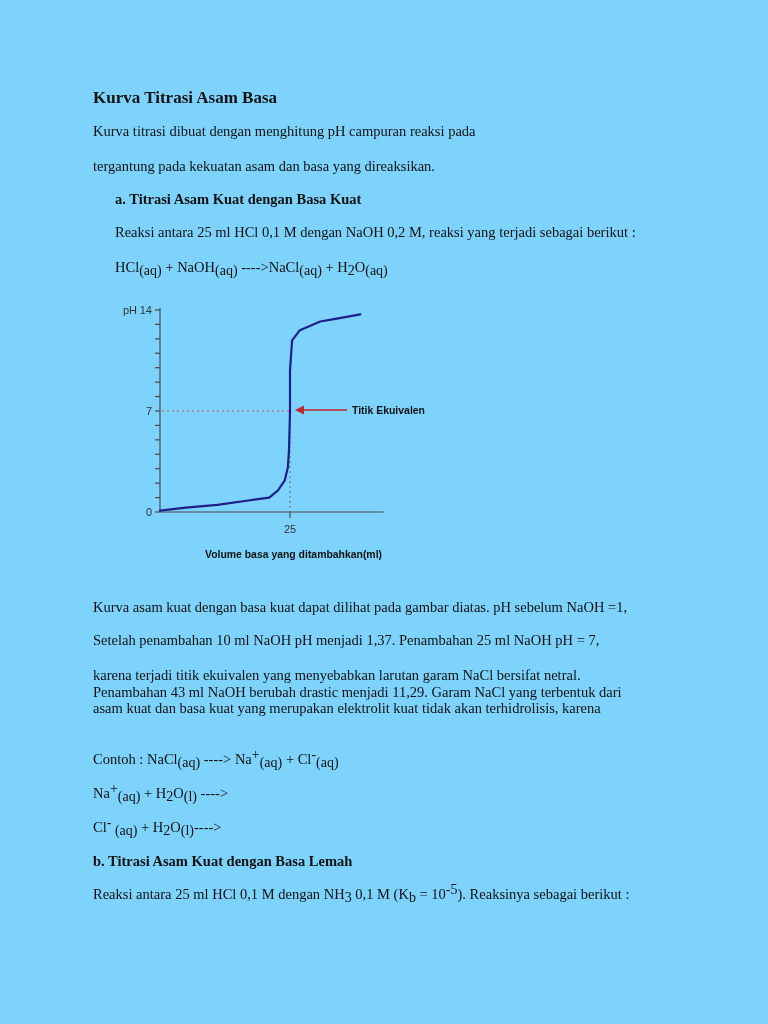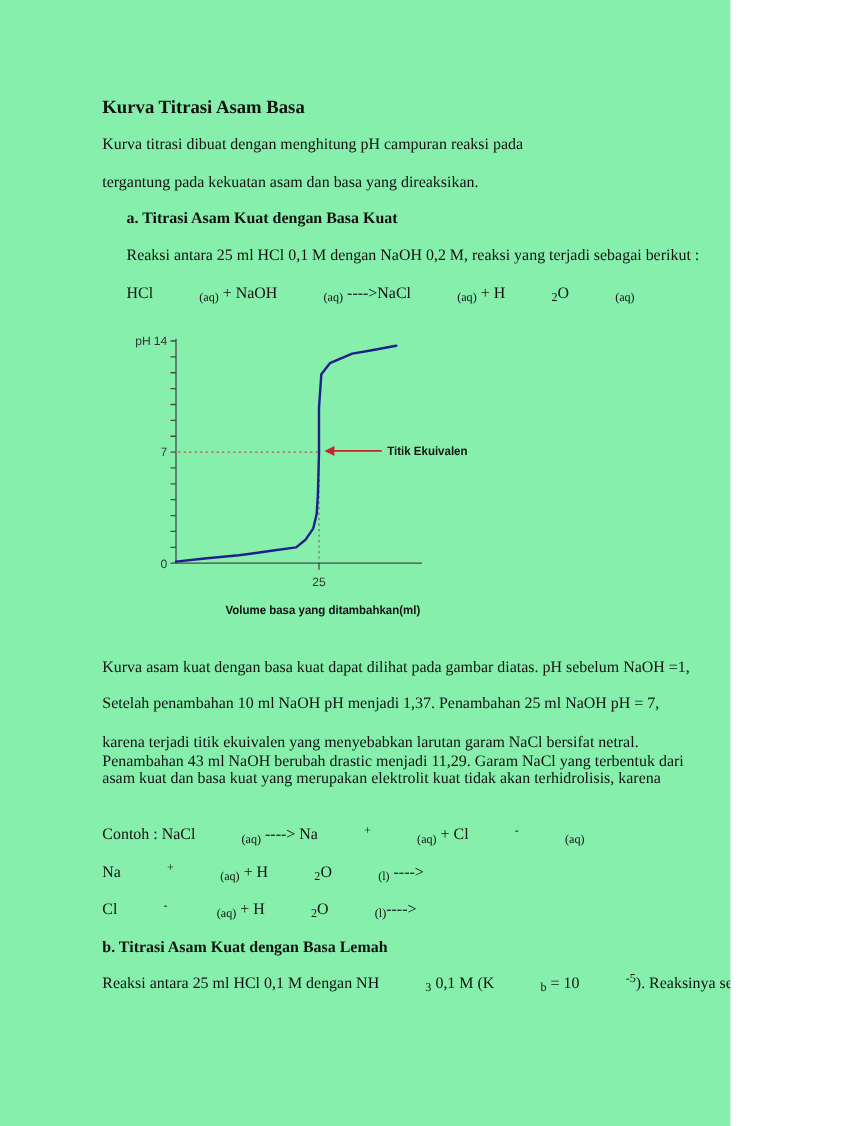--- a/index.html
+++ b/index.html
@@ -1,37 +1,37 @@
 <!DOCTYPE html>
 <html><head>
   <meta charset="utf-8">
   <style>
     html, body { margin: 0; padding: 0; background: #ffffff; }
     .page {
       position: relative;
-      width: 664px;
+      width: 768px;
       height: 1024px;
-      background: #86efac;
+      background: #7dd3fc;
       overflow: hidden;
       font-family: "Liberation Serif", "DejaVu Serif", serif;
       color: #111111;
     }
     .line {
       position: absolute;
       white-space: nowrap;
       font-size: 14.5px;
       line-height: 18px;
     }
     .title {
       font-size: 17px;
       font-weight: bold;
       line-height: 20px;
     }
     .bold { font-weight: bold; }
-    sub, sup { font-size: 11px; line-height: 0; margin-left: 42px; }
+    sub, sup { font-size: 14px; line-height: 0; }
     sub { vertical-align: -3px; }
     sup { vertical-align: 5px; }
     .chart { position: absolute; left: 110px; top: 295px; }
     .axis { stroke: #4a4a4a; stroke-width: 1.2; }
     .tick-label { font-family: "Liberation Sans", "DejaVu Sans", sans-serif; font-size: 11px; fill: #333333; }
     .ann-label { font-family: "Liberation Sans", "DejaVu Sans", sans-serif; font-size: 11px; font-weight: bold; fill: #111111; }
   </style>
 </head>
 <body>
 

